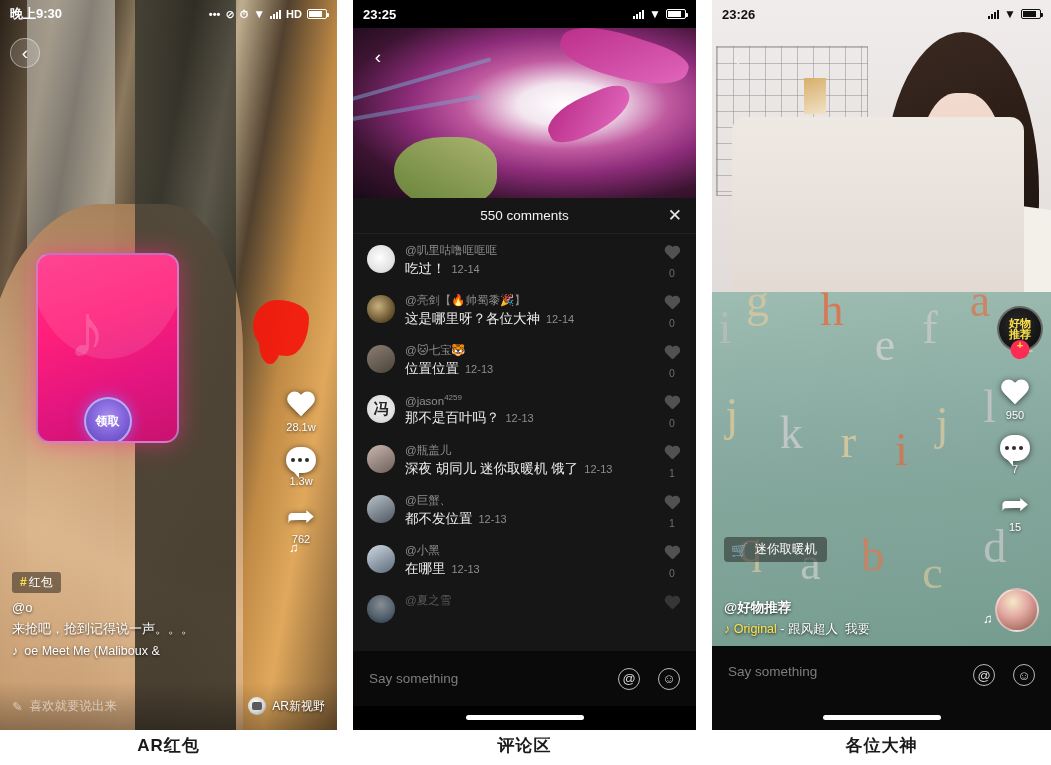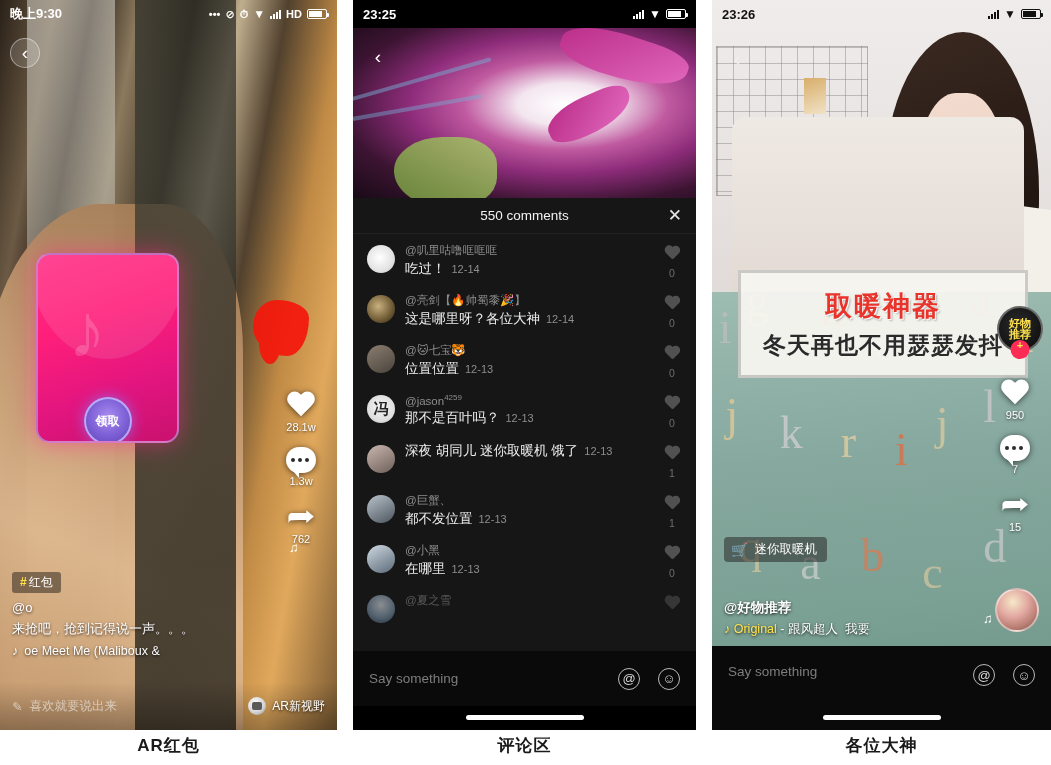--- a/index.html
+++ b/index.html
@@ -547,20 +547,21 @@
             </div>
             <div class="cm-like">
               <span class="heart-sm"></span>
               <span class="like-n">0</span>
             </div>
           </div>
 
           <div class="cm-row">
             <div class="cm-avatar a4"></div>
             <div class="cm-body">
+              <div class="cm-user">@瓶盖儿</div>
               <div class="cm-text"><span>深夜 胡同儿 迷你取暖机 饿了</span><span class="date">12-13</span></div>
             </div>
             <div class="cm-like">
               <span class="heart-sm"></span>
               <span class="like-n">1</span>
             </div>
           </div>
 
           <div class="cm-row">
             <div class="cm-avatar a5"></div>
@@ -666,24 +667,20 @@
           <span class="bat">
               <i></i>
             </span>
         </span>
       </div>
 
       <div class="back-btn" style="top:44px;color:#f0f0f0;">
         <span>‹</span>
       </div>
 
-      <div class="promo">
-        <div class="l1">取暖神器</div>
-        <div class="l2">冬天再也不用瑟瑟发抖</div>
-      </div>
 
       <div class="rec-badge">
         <span>好物</span>
         <span>推荐</span>
         <span class="rec-plus">+</span>
       </div>
 
       <div class="rail" style="top: 380px;">
         <div class="item">
           <span class="heart glyph"></span>

